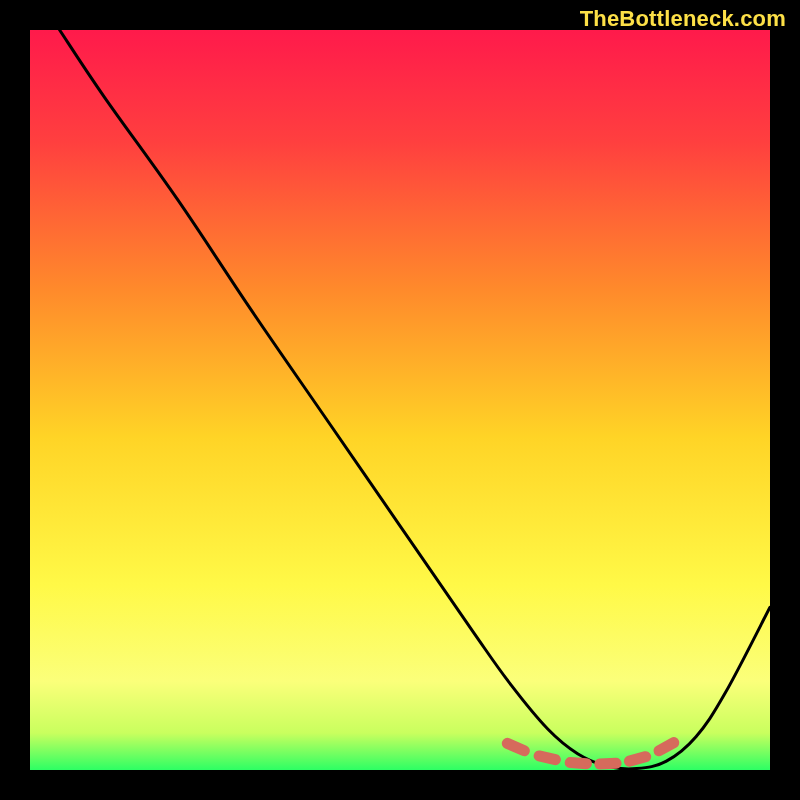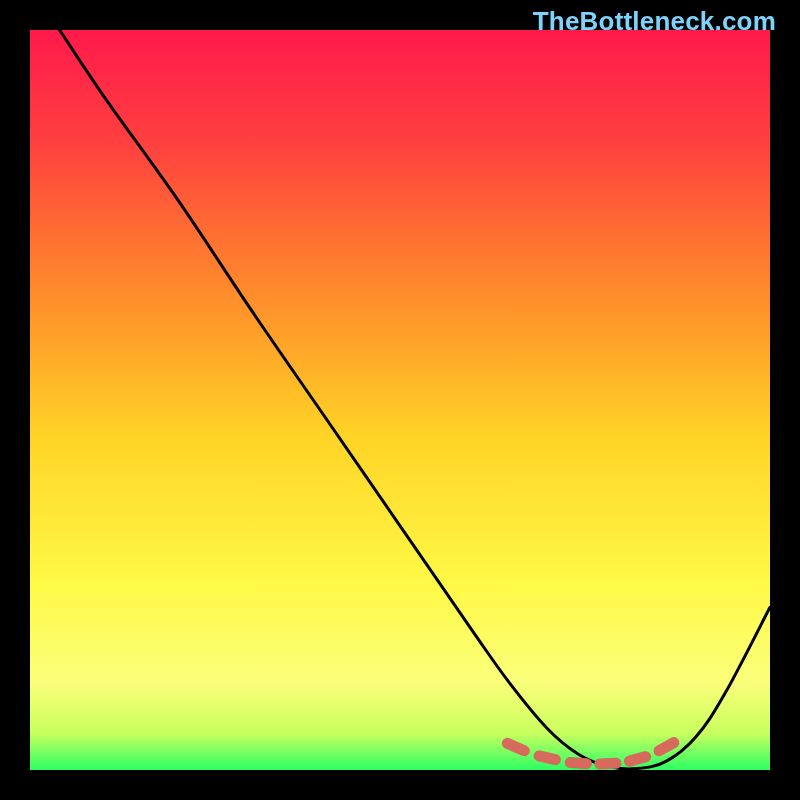--- a/index.html
+++ b/index.html
@@ -25,23 +25,23 @@
   .curve-svg {
     position: absolute;
     left: 0; top: 0;
     width: 740px;
     height: 740px;
     pointer-events: none;
   }
   .watermark {
     position: absolute;
     top: 6px;
-    right: 24px;
-    color: #7dd3fc;
-    font-size: 26px;
+    right: 14px;
+    color: #fde047;
+    font-size: 22px;
     font-weight: 600;
     letter-spacing: 0.2px;
     user-select: none;
   }
 </style>
 </head>
 <body>
 
 <div class="watermark">TheBottleneck.com</div>
 

